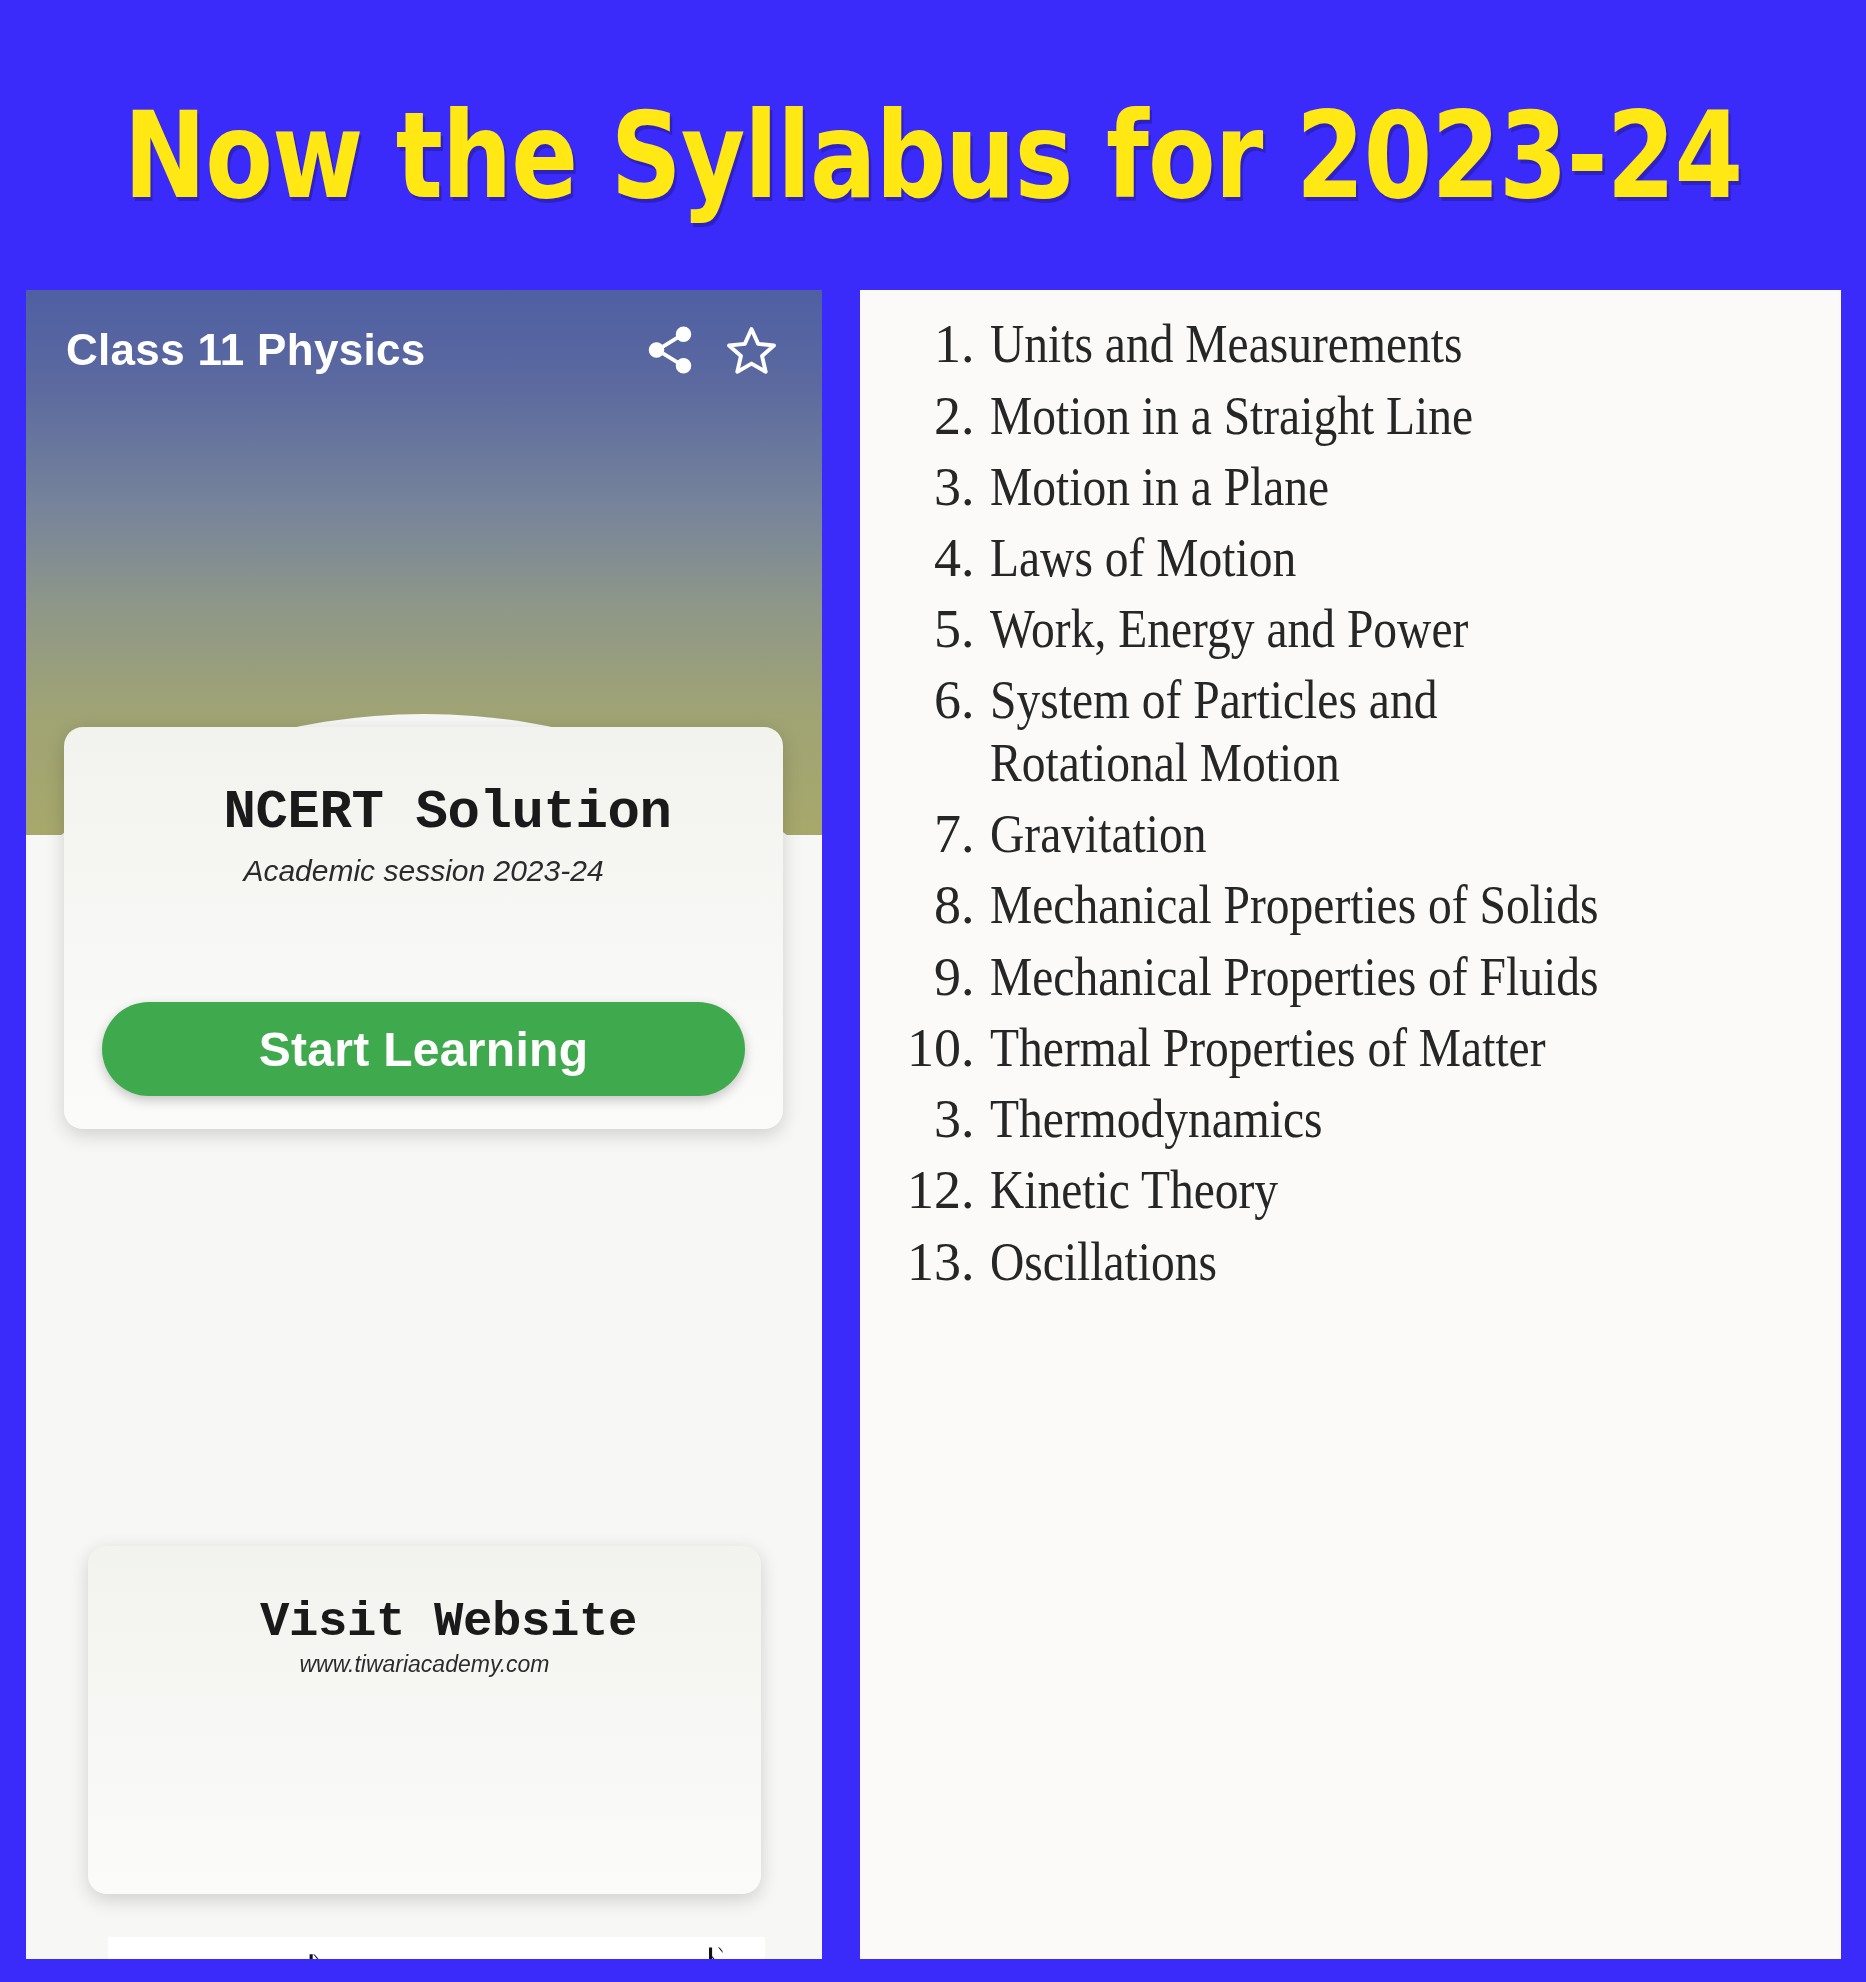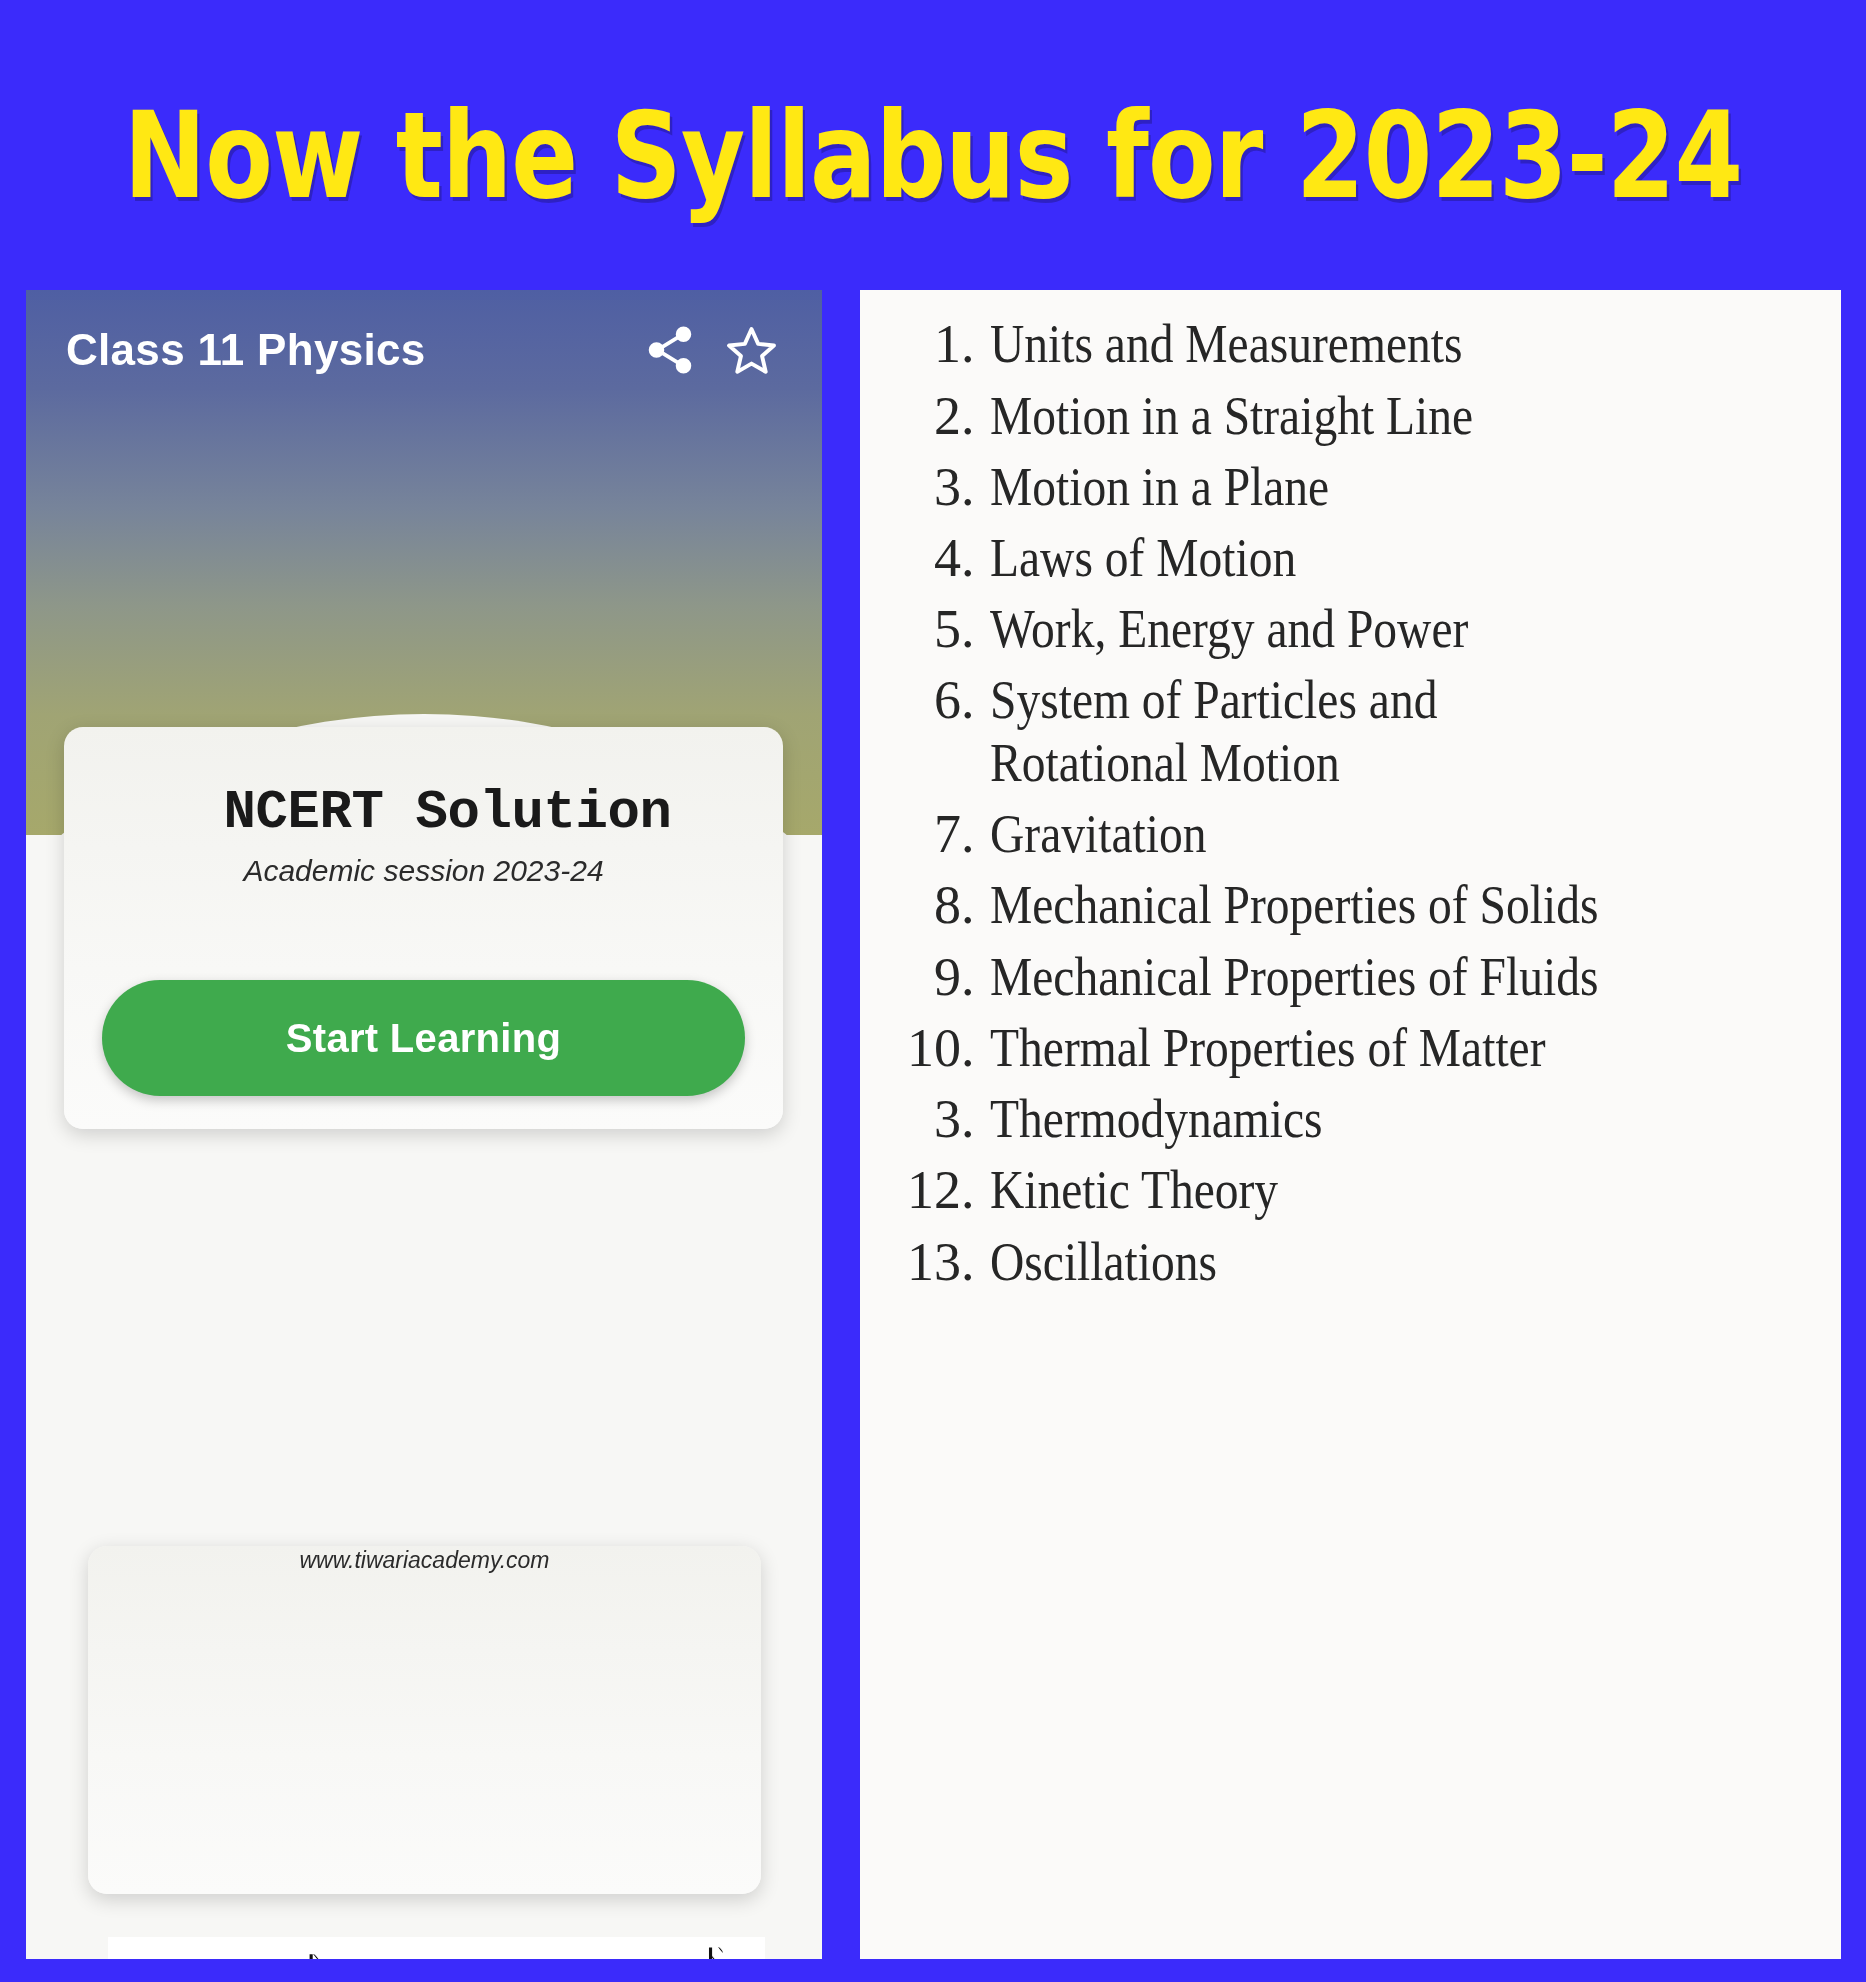--- a/index.html
+++ b/index.html
@@ -144,23 +144,23 @@
     border-radius: 864px;
     box-shadow: 0 4.3px 12px rgba(0,0,0,0.22);
     cursor: pointer;
     user-select: none;
   }
   .btn-start {
     position: absolute;
     left: 38px;
     bottom: 33px;
     width: 643px;
-    height: 116px;
+    height: 94px;
     background: #3faa4d;
-    font-size: 40px;
+    font-size: 48px;
     letter-spacing: 0.3px;
   }
 
   
   .card-web {
     left: 62px;
     top: 1256px;
     width: 673px;
     height: 348px;
     text-align: center;
@@ -280,20 +280,21 @@
       </div>
     </div>
 
     <div class="card card-ncert">
       <div class="card-title">NCERT Solution</div>
       <div class="card-sub">Academic session 2023-24</div>
       <div class="btn btn-start">Start Learning</div>
     </div>
 
     <div class="card card-web">
+      <div class="card-title">Visit Website</div>
       <div class="card-sub">www.tiwariacademy.com</div>
     </div>
 
     <div class="diagram">
       <svg width="657" height="294" viewBox="0 0 760 340">
         <defs>
           <pattern id="hatch" patternUnits="userSpaceOnUse" width="13" height="13" patternTransform="rotate(-40)">
             <line x1="0" y1="0" x2="0" y2="13" stroke="#111" stroke-width="2.3"></line>
           </pattern>
           <marker id="ahBlue" markerWidth="7" markerHeight="7" refX="3.4" refY="3.5" orient="auto">

